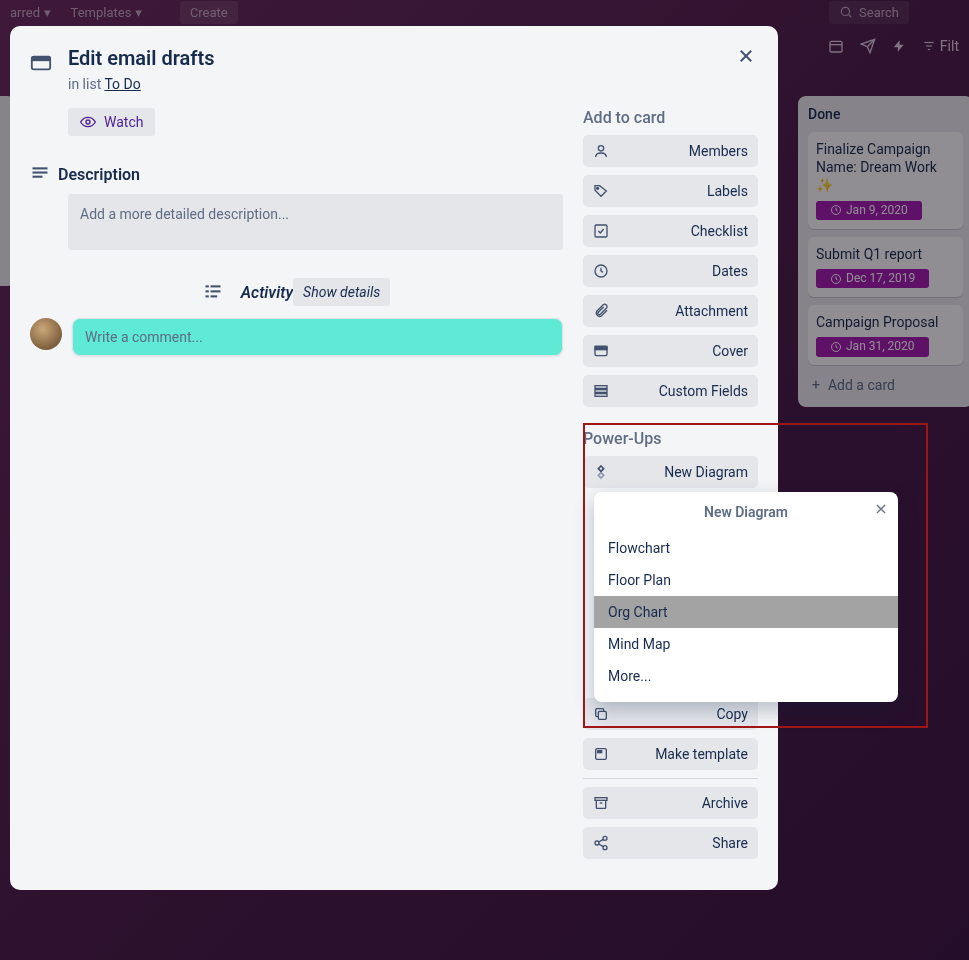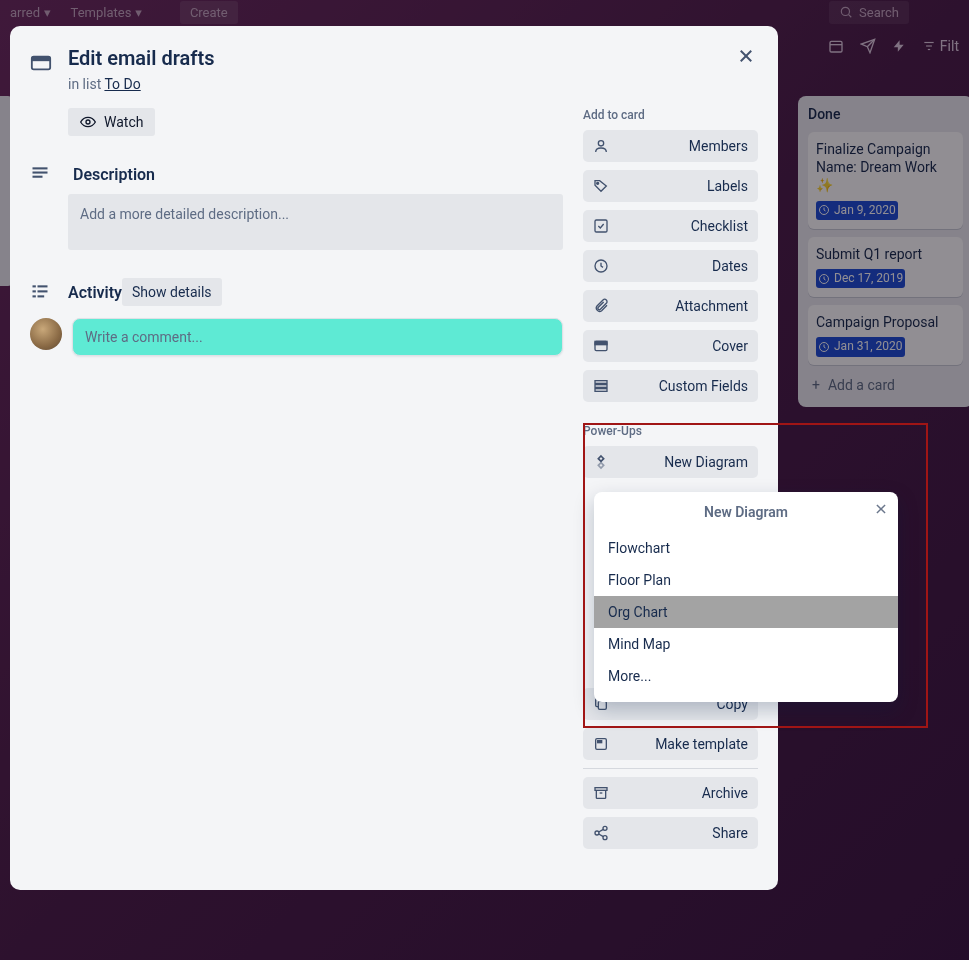--- a/index.html
+++ b/index.html
@@ -59,24 +59,24 @@
   box-shadow: 0 1px 0 rgba(9,30,66,.15);
   font-size: 14px;
   line-height: 1.3;
   overflow: hidden;
   color: #172b4d;
 }
 .bg-card .date-badge {
   display: inline-flex;
   align-items: center;
   gap: 4px;
-  background: #1d4ed8;
+  background: #a21caf;
   color: #fff;
   border-radius: 3px;
-  padding: 2px 2px;
+  padding: 2px 14px;
   font-size: 12px;
   margin-top: 6px;
 }
 .add-card-link { display: flex; align-items: center; gap: 8px; color: #5e6c84; font-size: 14px; padding: 4px; }
 
 
 .left-edge { position: absolute; top: 96px; left: 0; width: 14px; height: 190px; background: #ebecf0; border-radius: 0 6px 6px 0; }
 
 
 .overlay {
@@ -122,52 +122,52 @@
 .card-sub a { color: #172b4d; text-decoration: underline; }
 
 .modal-body { display: flex; gap: 16px; }
 .main-col { flex: 1; padding-right: 4px; }
 .side-col { width: 175px; }
 
 .section-label { font-size: 12px; color: #5e6c84; font-weight: 600; margin-bottom: 6px; }
 .watch-btn {
   display: inline-flex; align-items: center; gap: 8px;
   background: #e4e6ea; border-radius: 3px; padding: 6px 12px;
-  font-size: 14px; color: #0f172a; cursor: pointer;
+  font-size: 14px; color: #4c1d95; cursor: pointer;
 }
 
 .block { margin-top: 28px; }
-.block-head { display: flex; gap: 19px; align-items: center; }
+.block-head { display: flex; gap: 4px; align-items: center; }
 .block-head .icon { width: 24px; color: #42526e; }
 .block-title { font-size: 16px; font-weight: 600; color: #172b4d; }
 
 .desc-box {
   margin-top: 10px;
   margin-left: 38px;
   background: #e4e6ea;
   border-radius: 3px;
   padding: 12px;
   height: 56px;
   font-size: 14px;
   color: #5e6c84;
 }
 
-.activity-head { display: flex; justify-content: flex-start; align-items: center; }
+.activity-head { display: flex; justify-content: center; align-items: center; font-style: italic; }
 .show-details { background: #e4e6ea; padding: 6px 10px; border-radius: 3px; font-size: 14px; color: #172b4d; }
 
 .comment-row { display: flex; gap: 10px; margin-top: 12px; align-items: flex-start; }
 .avatar { width: 32px; height: 32px; border-radius: 50%; background: radial-gradient(circle at 40% 35%, #c9a87a 0%, #8a6a45 60%, #5b4530 100%); flex-shrink: 0; }
 .comment-input {
   flex: 1; background: #5eead4; border: 1px solid #dfe1e6; border-radius: 8px;
   padding: 10px 12px; font-size: 14px; color: #5e6c84; box-shadow: 0 1px 2px rgba(9,30,66,.08);
 }
 
 
 .side-section { margin-bottom: 22px; }
-.side-label { font-size: 12px; color: #5e6c84; font-weight: 500; margin-bottom: 8px; }
+.side-label { font-size: 16px; color: #5e6c84; font-weight: 500; margin-bottom: 8px; }
 .side-btn {
   display: flex; align-items: center; gap: 10px;
   background: #e4e6ea; border-radius: 5px;
   padding: 8px 10px; margin-bottom: 8px;
   font-size: 14px; color: #172b4d; cursor: pointer; justify-content: space-between;
 }
 .side-btn .ic { width: 16px; height: 16px; display: inline-flex; align-items: center; justify-content: center; color: #42526e; }
 .side-divider { height: 1px; background: #d5d8de; margin: 8px 0; }
 
 

